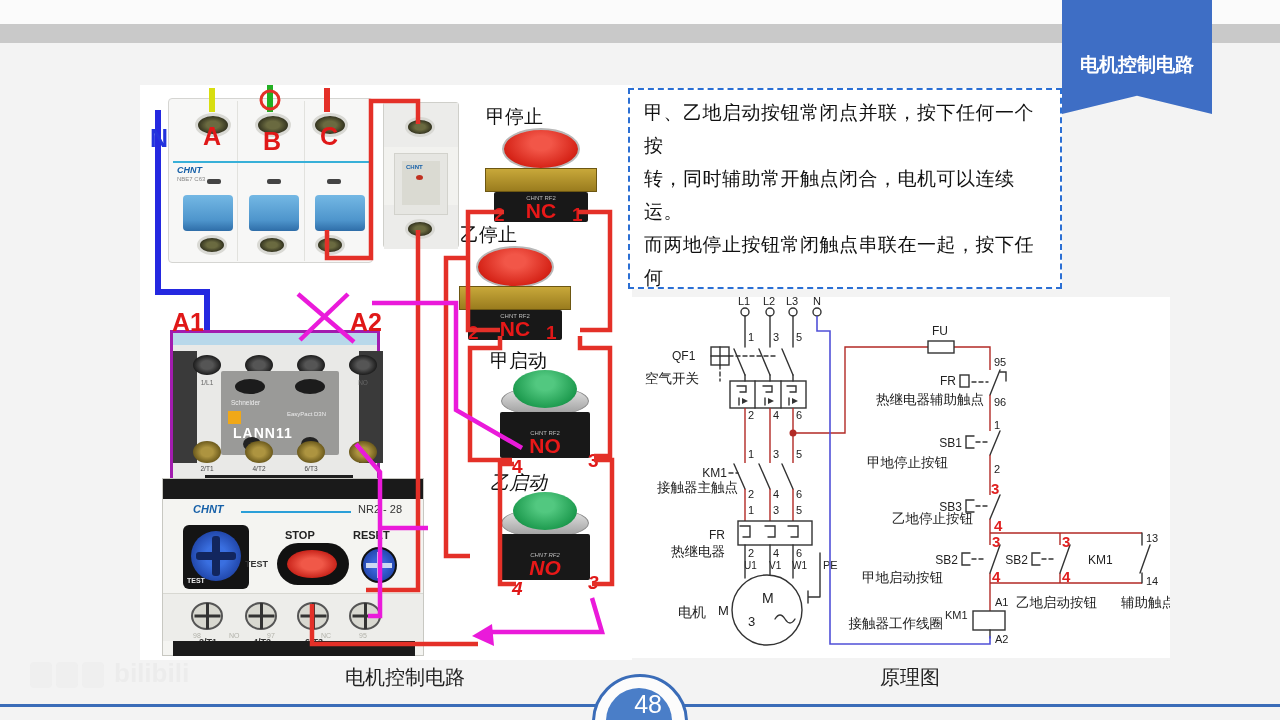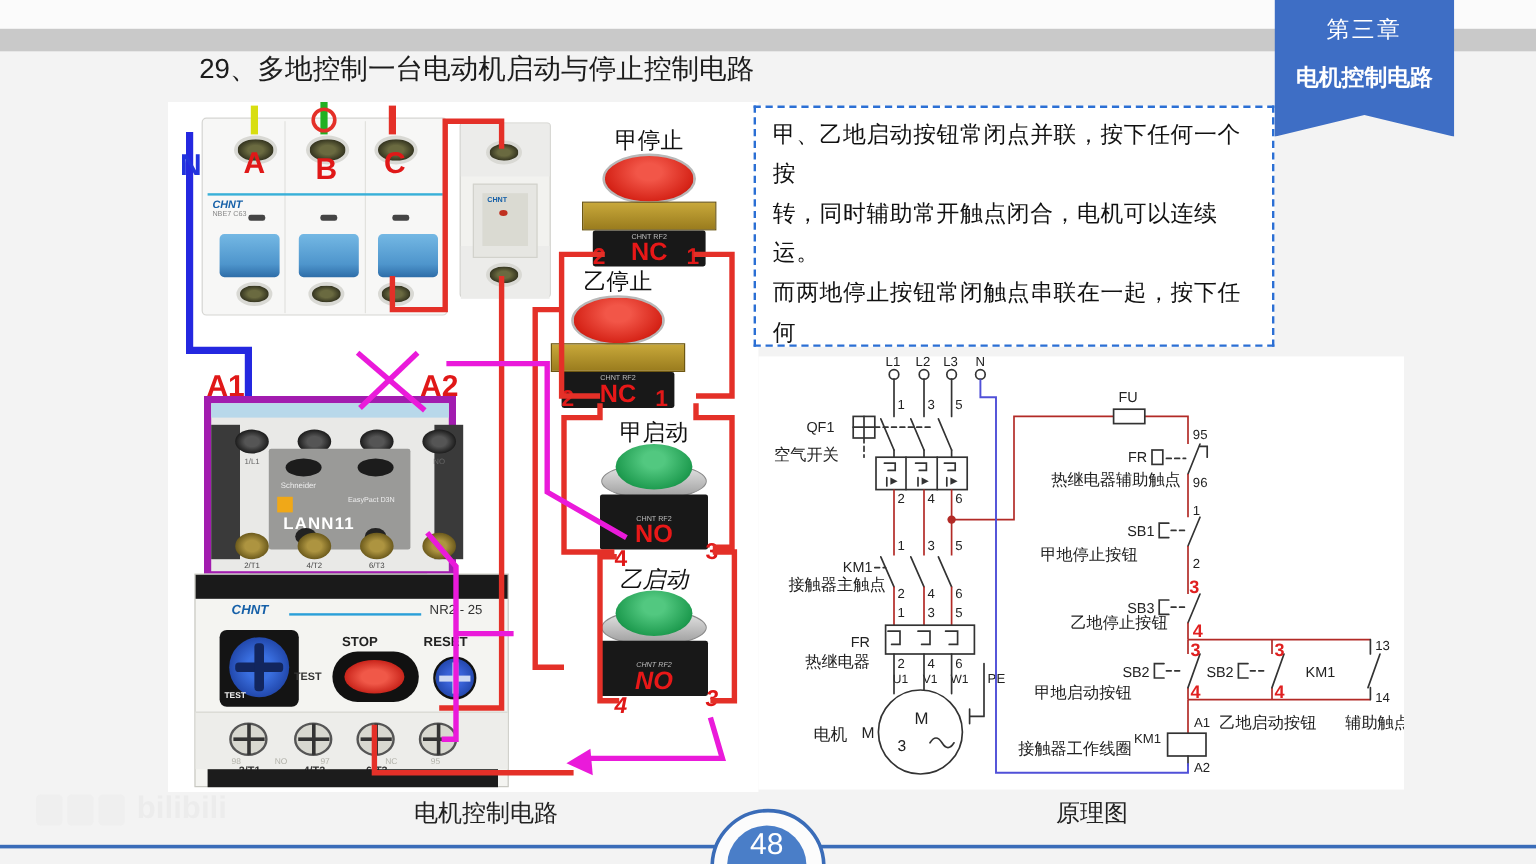--- a/index.html
+++ b/index.html
@@ -28,21 +28,21 @@
   .principle .head{font-size:19px;color:#111;line-height:32px;}
   .principle .ln{font-size:19px;color:#111;line-height:33px;letter-spacing:.5px;}
   .schem-panel{left:632px;top:297px;width:538px;height:361px;background:#fff;z-index:6;}
   
   .caption{font-size:20px;color:#222;z-index:40;}
   .footer-line{left:0;top:704px;width:1280px;height:3px;background:var(--footer);z-index:42;}
   .bump-outer{left:592px;top:674px;width:96px;height:96px;border-radius:50%;
     background:#fcfcfc;border:3px solid var(--footer);z-index:45;}
   .bump-inner{left:606px;top:688px;width:66px;height:66px;border-radius:50%;
     background:var(--pagecircle);z-index:46;}
-  .page-num{left:616px;top:690px;width:46px;text-align:center;color:#fff;
+  .page-num{left:616px;top:690px;width:46px;text-align:right;color:#fff;
     font-size:25px;z-index:47;}
   
   .wm{z-index:8;color:#ececec;}
   .wm-blob{background:#ededed;border-radius:4px;opacity:.8;}
   
   .devtext{position:absolute;white-space:nowrap;}
   .bigred{font-size:25px;font-weight:bold;color:#e01818;z-index:30;}
   .bigblue{font-size:25px;font-weight:bold;color:#2233dd;z-index:30;}
   
   .breaker{left:168px;top:98px;width:205px;height:165px;background:#f7f7f6;
@@ -60,21 +60,21 @@
   
   .fuse{left:383px;top:102px;width:76px;height:146px;background:#f2f2ef;
     border:1px solid #cfcfca;border-radius:3px;z-index:10;}
   .fuse-cap{position:absolute;left:0;width:74px;height:44px;background:#ececea;}
   .fuse-body{position:absolute;left:10px;top:50px;width:54px;height:62px;background:#e6e6e2;border:1px solid #d2d2cc;}
   .fuse-label{position:absolute;left:7px;top:7px;width:38px;height:44px;background:#dadad2;}
   .fuse-brand{position:absolute;left:4px;top:3px;font-size:6px;font-weight:bold;color:#1660a8;}
   .fuse-dot{position:absolute;left:14px;top:14px;width:7px;height:5px;border-radius:50%;background:#c03020;}
   
   .contactor{left:170px;top:330px;width:210px;height:152px;background:#e9e9e7;
-    border:6px solid #a21caf;z-index:10;}
+    border:3px solid #a21caf;z-index:10;}
   .ct-strip{position:absolute;left:0;top:0;width:100%;height:12px;background:#b8d8ea;}
   .ct-dark{position:absolute;top:18px;width:24px;height:112px;background:#3a3a3a;}
   .ct-screw{position:absolute;top:22px;width:28px;height:20px;border-radius:50%;
     background:radial-gradient(#555 30%,#161616 75%);}
   .ct-tlabel{position:absolute;top:46px;width:40px;text-align:center;font-size:6.5px;color:#666;}
   .ct-block{position:absolute;left:48px;top:38px;width:118px;height:84px;background:#9a9a98;border-radius:2px;}
   .ct-bscrew{position:absolute;top:8px;width:30px;height:15px;border-radius:50%;background:#1c1c1c;}
   .ct-sch{position:absolute;left:10px;top:28px;font-size:6.5px;color:#eee;}
   .ct-easy{position:absolute;left:66px;top:40px;font-size:6px;color:#ececec;}
   .ct-orange{position:absolute;left:7px;top:40px;width:13px;height:13px;background:#f0a818;}
@@ -110,21 +110,21 @@
   .ry-bluebtn::before{content:"";position:absolute;left:3px;top:14px;width:26px;height:5px;background:#cdd8f2;}
   .ry-term{position:absolute;left:0;top:114px;width:100%;height:48px;background:#ededea;border-top:1px solid #d8d8d2;}
   .ry-screw{position:absolute;top:8px;width:32px;height:28px;border-radius:50%;background:#d8d8d0;border:2px solid #555;}
   .ry-screw::after,.ry-screw::before{content:"";position:absolute;left:13px;top:-1px;width:3px;height:26px;background:#333;}
   .ry-screw::before{transform:rotate(90deg);}
   .ry-mark{position:absolute;top:38px;font-size:7px;color:#b2b2aa;}
   .ry-blabel{position:absolute;top:44px;font-size:9px;font-weight:bold;color:#333;}
   .ry-base{position:absolute;left:10px;top:162px;width:242px;height:15px;background:#1c1c1c;}
   
   .pushbtn{position:absolute;width:110px;height:132px;z-index:12;}
-  .pb-label{position:absolute;left:0;top:0;width:110px;text-align:center;font-size:19px;color:#111;z-index:31;}
+  .pb-label{position:absolute;left:0;top:0;width:110px;text-align:left;font-size:19px;color:#111;z-index:31;}
   .pb-num{position:absolute;font-size:19px;font-weight:bold;color:#e01818;z-index:31;}
   .pb-num-l{left:8px;top:100px;}
   .pb-num-r{left:86px;top:100px;}
   .pb-cap-red{position:absolute;left:16px;top:24px;width:78px;height:42px;border-radius:50%;
     background:radial-gradient(ellipse at 50% 35%,#f25648 20%,#d62418 70%,#a01008);border:2px solid #b8b8b8;}
   .pb-plate{position:absolute;left:-1px;top:64px;width:112px;height:24px;
     background:linear-gradient(#c8a83a,#9a7c1e);border:1px solid #6d5712;}
   .pb-base{position:absolute;left:8px;top:88px;width:94px;height:30px;background:#181818;
     border-radius:2px;text-align:center;}
   .pb-brand{font-size:6px;color:#bdbdbd;padding-top:3px;}
@@ -152,25 +152,23 @@
 </head>
 <body>
 
 <div class="stage">
 
   <div class="abs band-white"></div>
   <div class="abs band-gray"></div>
   <div class="abs main-bg"></div>
 
   <div class="abs ribbon">
-    <div class="l1">第三章</div>
     <div class="l2">电机控制电路</div>
   </div>
 
-  <div class="abs title">29、多地控制一台电动机启动与停止控制电路</div>
 
   <div class="abs photo-panel"></div>
 
   <div class="abs principle">
     <div class="ln">甲、乙地启动按钮常闭点并联，按下任何一个按</div>
     <div class="ln">转，同时辅助常开触点闭合，电机可以连续运。</div>
     <div class="ln">而两地停止按钮常闭触点串联在一起，按下任何</div>
     <div class="ln">一地停止按钮电机都可以停止。</div>
   </div>
 
@@ -245,21 +243,21 @@
     <div class="ct-base"></div>
   </div>
   <span class="abs devtext bigred" style="left:172px;top:308px;">A1</span>
   <span class="abs devtext bigred" style="left:350px;top:308px;">A2</span>
   <div class="abs ct-mount"></div>
 
   <div class="abs relay">
     <div class="ry-top"></div>
     <span class="ry-brand">CHNT</span>
     <div class="ry-line"></div>
-    <span class="ry-model">NR2 - 25</span>
+    <span class="ry-model">NR2 - 28</span>
     <div class="ry-dialbox">
       <div class="ry-dial"></div>
       <span class="ry-test-w">TEST</span>
     </div>
     <span class="ry-stop">STOP</span>
     <span class="ry-reset">RESET</span>
     <span class="ry-test2">TEST</span>
     <div class="ry-pill">
       <div class="ry-redbtn"></div>
     </div>

